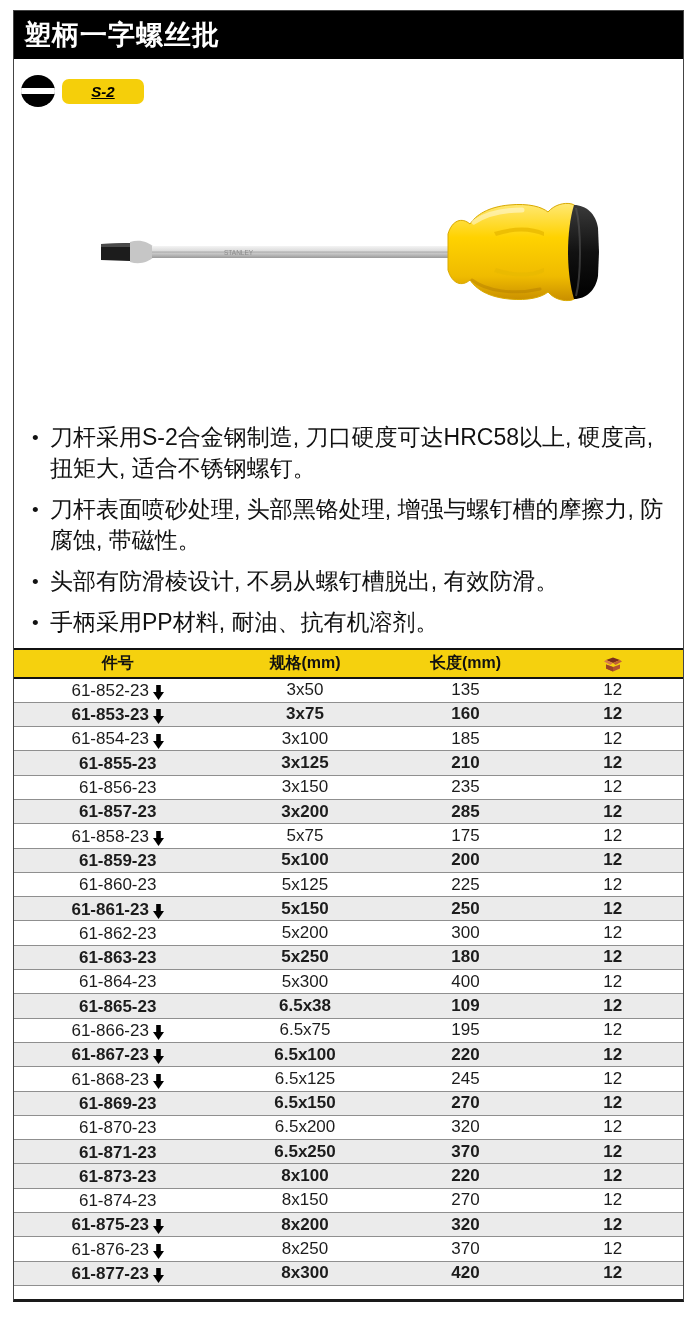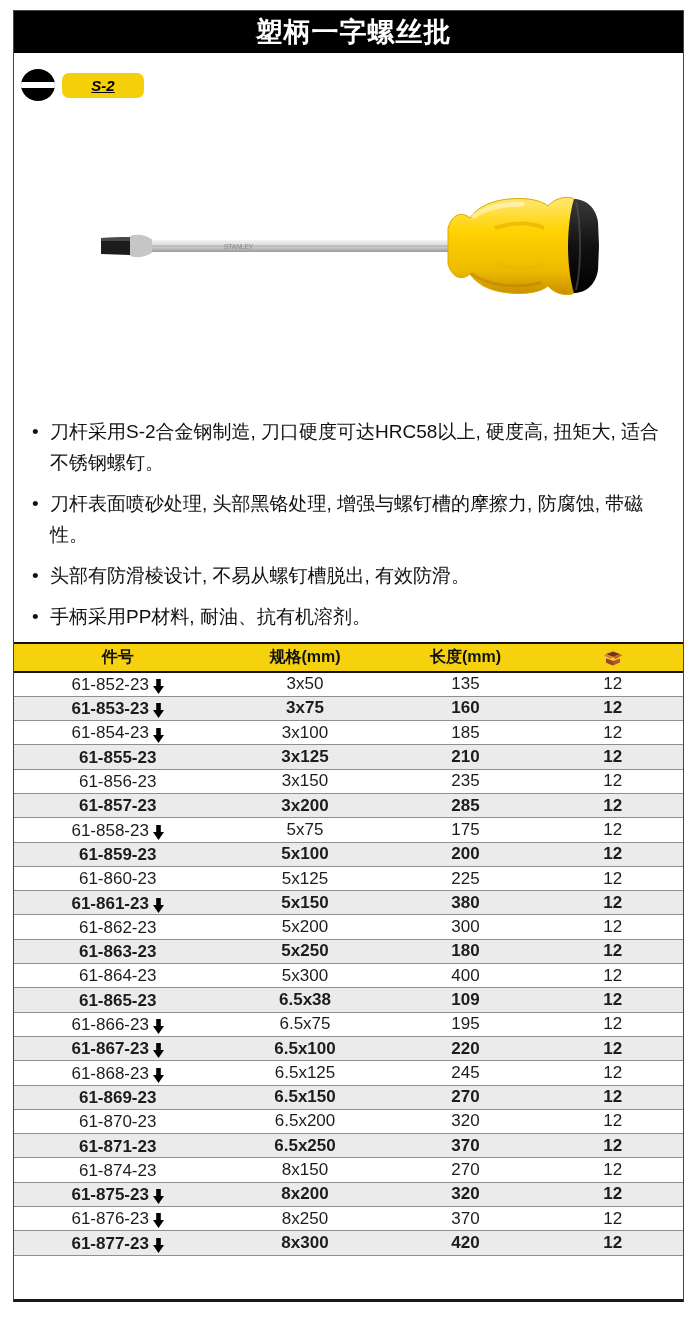--- a/index.html
+++ b/index.html
@@ -11,25 +11,24 @@
     width:671px;
     height:1292px;
     border:1px solid #444;
     border-bottom:3px solid #1a1a1a;
     background:#fff;
     position:relative;
   }
 
   .title-bar{
     background:#000;
-    height:42px;
+    height:48px;
     display:flex;
     align-items:center;
     padding-left:10px;
-    justify-content:center;
   }
   .title-bar h1{
     color:#fff;
     font-size:27px;
     font-weight:bold;
     letter-spacing:1px;
   }
 
   .badge-row{
     display:flex;
@@ -61,21 +60,21 @@
   }
 
   .product-figure{
     margin:84px 0 0 60px;
     width:540px; height:130px;
   }
 
   .features{
     list-style:none;
     margin:100px 14px 0 16px;
-    font-size:19px;
+    font-size:23px;
     line-height:31px;
   }
   .features li{
     padding-left:20px;
     position:relative;
     margin-bottom:10px;
   }
   .features li::before{
     content:"\2022";
     position:absolute; left:2px; top:0;
@@ -278,21 +277,21 @@
           <td class="part-cell"><span>61-860-23</span></td>
           <td>5x125</td>
           <td>225</td>
           <td>12</td>
         </tr>
         <tr class="alt">
           <td class="part-cell"><span>61-861-23</span><svg class="dl-arrow" width="11" height="15" viewBox="0 0 11 15">
               <path d="M3.2 0h4.6v7H11L5.5 15 0 7h3.2z" fill="#000"></path>
             </svg></td>
           <td>5x150</td>
-          <td>380</td>
+          <td>250</td>
           <td>12</td>
         </tr>
         <tr>
           <td class="part-cell"><span>61-862-23</span></td>
           <td>5x200</td>
           <td>300</td>
           <td>12</td>
         </tr>
         <tr class="alt">
           <td class="part-cell"><span>61-863-23</span></td>
@@ -347,20 +346,26 @@
           <td>6.5x200</td>
           <td>320</td>
           <td>12</td>
         </tr>
         <tr class="alt">
           <td class="part-cell"><span>61-871-23</span></td>
           <td>6.5x250</td>
           <td>370</td>
           <td>12</td>
         </tr>
+        <tr class="alt">
+          <td class="part-cell"><span>61-873-23</span></td>
+          <td>8x100</td>
+          <td>220</td>
+          <td>12</td>
+        </tr>
         <tr>
           <td class="part-cell"><span>61-874-23</span></td>
           <td>8x150</td>
           <td>270</td>
           <td>12</td>
         </tr>
         <tr class="alt">
           <td class="part-cell"><span>61-875-23</span><svg class="dl-arrow" width="11" height="15" viewBox="0 0 11 15">
               <path d="M3.2 0h4.6v7H11L5.5 15 0 7h3.2z" fill="#000"></path>
             </svg></td>

